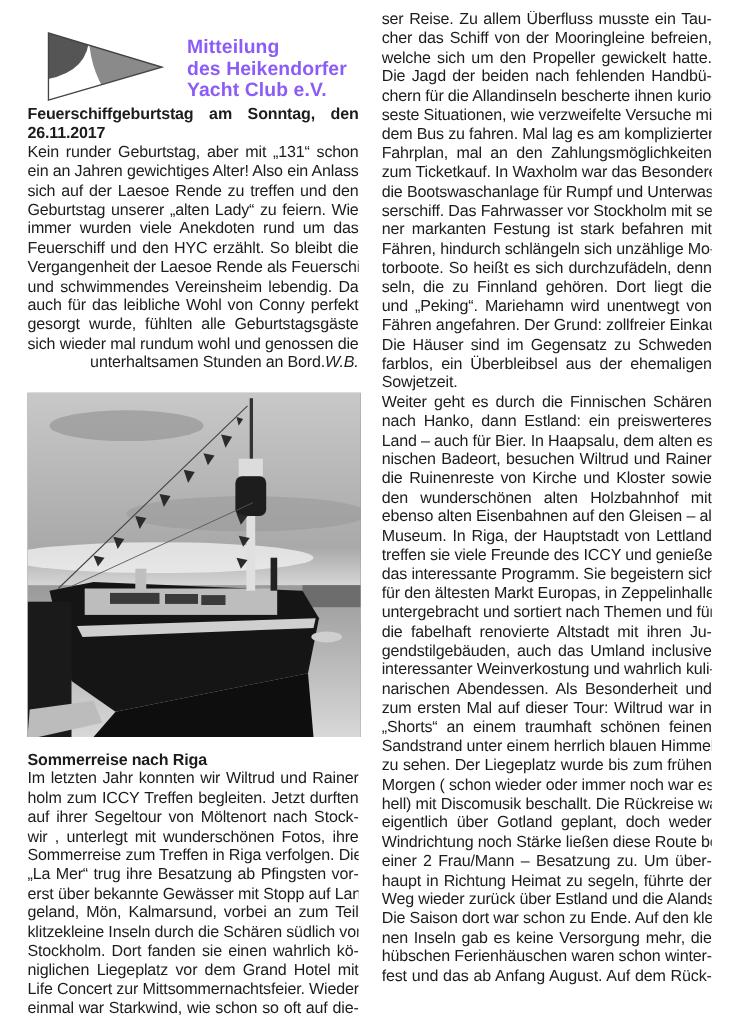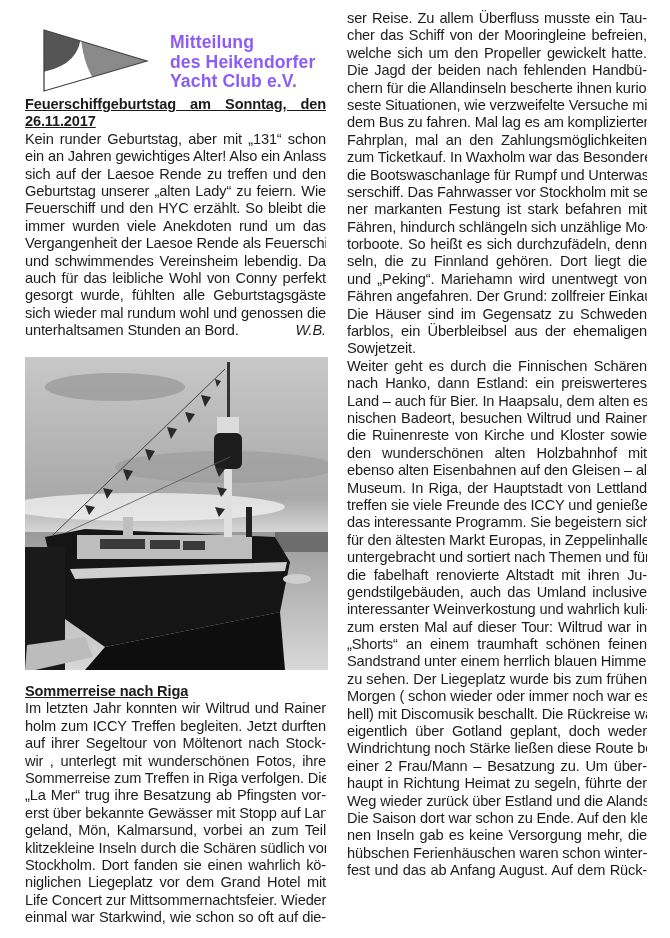--- a/index.html
+++ b/index.html
@@ -4,23 +4,23 @@
 <style>
   html, body { margin: 0; padding: 0; background: #ffffff; }
   body { width: 670px; height: 938px; position: relative; overflow: hidden;
          font-family: "Liberation Sans", sans-serif; color: #1c1c1c; }
   .col { position: absolute; }
   #col-right { left: 347px; top: 10px; width: 300px; }
   .line { display: block; font-size: 14.6px; line-height: 17.4px; height: 17.4px;
           white-space: nowrap; text-align: justify; text-align-last: justify;
           overflow: hidden; letter-spacing: -0.15px; }
   .line.last { text-align-last: left; }
-  .line.sig { text-align-last: auto; display: flex; justify-content: space-between; }
+  .line.sig { text-align-last: auto; display: flex; justify-content: flex-end; }
   .sig .w { font-style: italic; }
-  .heading { font-weight: bold; text-decoration: underline; }
+  .heading { font-weight: bold; }
   #logo { position: absolute; left: 43px; top: 29px; width: 106px; height: 64px; }
   #masthead { position: absolute; left: 170px; top: 33px; font-weight: bold;
               font-size: 17.6px; line-height: 19.6px; color: #8b5cf6; letter-spacing: 0.1px; }
   #masthead span { display: block; }
   #article1 { position: absolute; left: 25px; top: 96px; width: 301px; }
   #photo { position: absolute; left: 25px; top: 357px; width: 303px; height: 313px;
            background: #888; overflow: hidden; }
   #article2 { position: absolute; left: 25px; top: 683px; width: 301px; }
 </style>
 </head>
@@ -47,22 +47,22 @@
 </div>
 
 <div id="article1">
   <span class="line heading">Feuerschiffgeburtstag am Sonntag, den</span>
   <span class="line heading last">26.11.2017</span>
   <div id="a1-body">
       <span class="line">Kein runder Geburtstag, aber mit „131“ schon</span>
       <span class="line">ein an Jahren gewichtiges Alter! Also ein Anlass,</span>
       <span class="line">sich auf der Laesoe Rende zu treffen und den</span>
       <span class="line">Geburtstag unserer „alten Lady“ zu feiern. Wie</span>
+      <span class="line">immer wurden viele Anekdoten rund um das</span>
       <span class="line">Feuerschiff und den HYC erzählt. So bleibt die</span>
-      <span class="line">immer wurden viele Anekdoten rund um das</span>
       <span class="line">Vergangenheit der Laesoe Rende als Feuerschiff</span>
       <span class="line">und schwimmendes Vereinsheim lebendig. Da</span>
       <span class="line">auch für das leibliche Wohl von Conny perfekt</span>
       <span class="line">gesorgt wurde, fühlten alle Geburtstagsgäste</span>
       <span class="line">sich wieder mal rundum wohl und genossen die</span>
     </div>
   <span class="line sig">
     <span>unterhaltsamen Stunden an Bord.</span>
     <span class="w">W.B.</span>
   </span>
@@ -175,20 +175,21 @@
     <span class="line">den wunderschönen alten Holzbahnhof mit</span>
     <span class="line">ebenso alten Eisenbahnen auf den Gleisen – als</span>
     <span class="line">Museum. In Riga, der Hauptstadt von Lettland</span>
     <span class="line">treffen sie viele Freunde des ICCY und genießen</span>
     <span class="line">das interessante Programm. Sie begeistern sich</span>
     <span class="line">für den ältesten Markt Europas, in Zeppelinhallen</span>
     <span class="line">untergebracht und sortiert nach Themen und für</span>
     <span class="line">die fabelhaft renovierte Altstadt mit ihren Ju-</span>
     <span class="line">gendstilgebäuden, auch das Umland inclusive</span>
     <span class="line">interessanter Weinverkostung und wahrlich kuli-</span>
+    <span class="line">narischen Abendessen. Als Besonderheit und</span>
     <span class="line">zum ersten Mal  auf dieser Tour: Wiltrud war in</span>
     <span class="line">„Shorts“ an einem traumhaft schönen feinen</span>
     <span class="line">Sandstrand unter einem herrlich blauen Himmel</span>
     <span class="line">zu sehen. Der Liegeplatz wurde bis zum frühen</span>
     <span class="line">Morgen ( schon wieder oder immer noch war es</span>
     <span class="line">hell) mit Discomusik beschallt. Die Rückreise war</span>
     <span class="line">eigentlich über Gotland geplant, doch weder</span>
     <span class="line">Windrichtung noch Stärke ließen diese Route bei</span>
     <span class="line">einer 2 Frau/Mann – Besatzung zu. Um über-</span>
     <span class="line">haupt in Richtung Heimat zu segeln, führte der</span>

